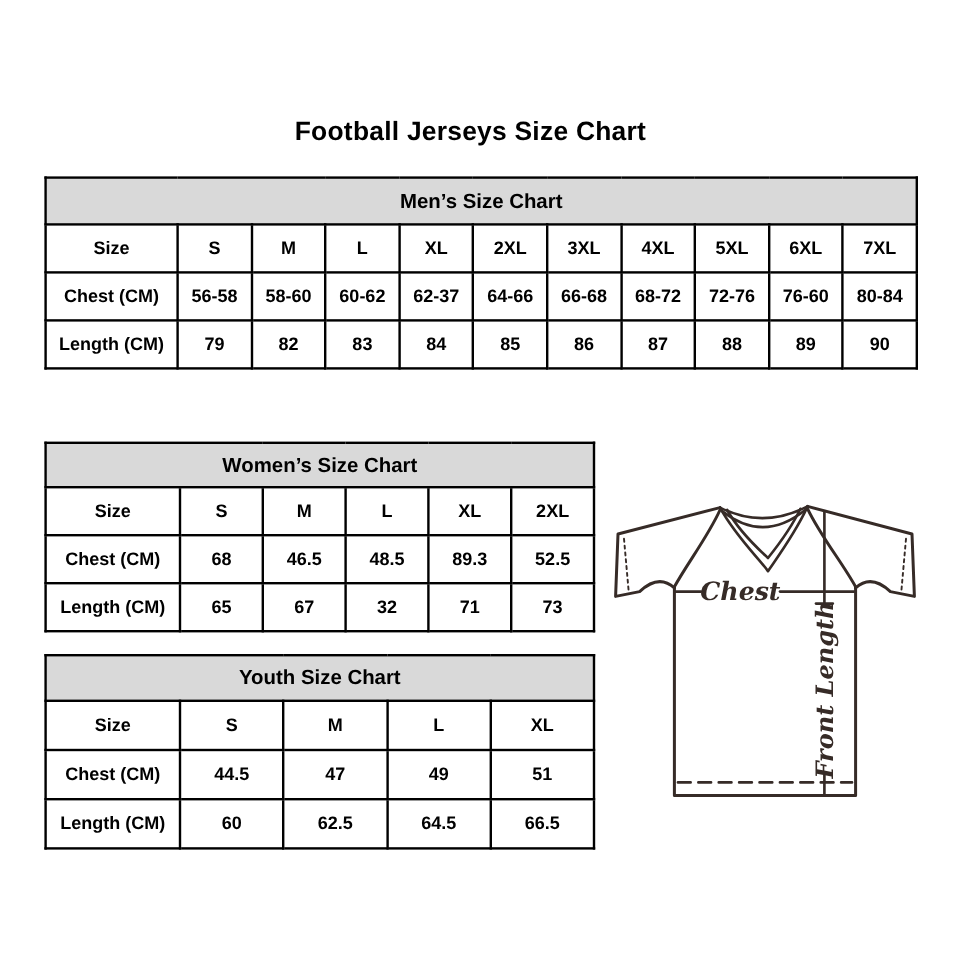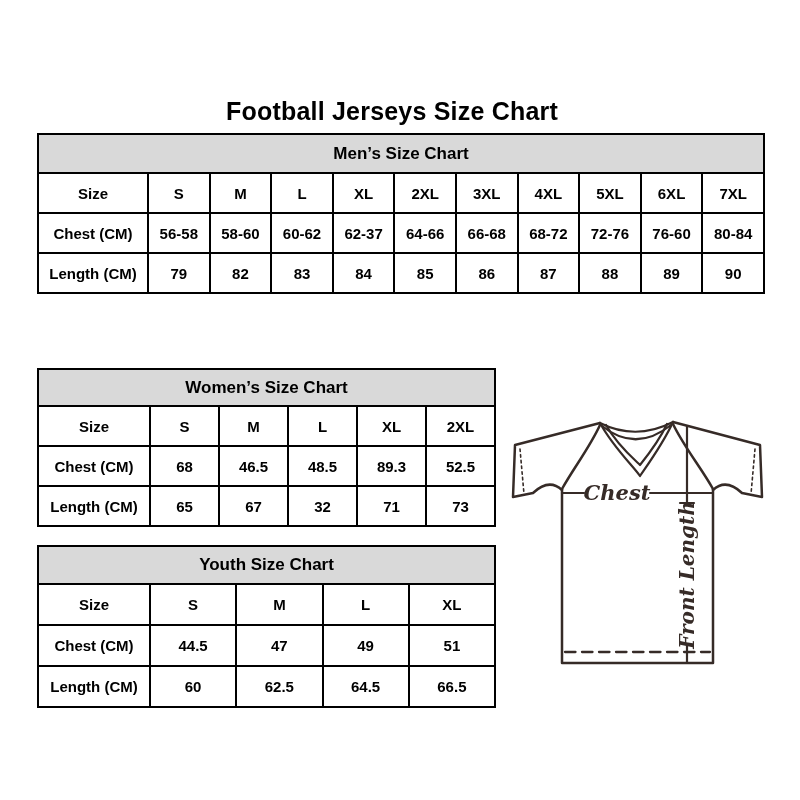--- a/index.html
+++ b/index.html
@@ -4,34 +4,34 @@
 <style>
   html,body { margin:0; padding:0; background:#ffffff; }
   .page {
     position:relative; width:800px; height:800px;
     background:#ffffff; color:#000;
     font-family:"Liberation Sans", sans-serif;
     overflow:hidden;
   }
   .title {
     position:absolute; top:97px; left:0; width:784px;
-    text-align:center; font-size:25px; font-weight:bold;
+    text-align:center; font-size:22px; font-weight:bold;
     letter-spacing:0.2px;
   }
   table.size-table {
     position:absolute; border-collapse:collapse; table-layout:fixed;
   }
   .size-table th, .size-table td {
     border:2px solid #000; padding:0;
     text-align:center; vertical-align:middle;
     font-weight:bold; font-size:15px; color:#000;
     overflow:hidden; white-space:nowrap;
   }
   .size-table th.section { background:#d9d9d9; font-size:17px; }
-  table.men   { left:37px; top:133px; width:726px; }
+  table.men   { left:37px; top:147px; width:726px; }
   table.women { left:37px; top:368px; width:457px; }
   table.youth { left:37px; top:545px; width:457px; }
   table.men   thead tr { height:39px; }
   table.men   tbody tr { height:40px; }
   table.women thead tr { height:37px; }
   table.women tbody tr { height:40px; }
   table.youth thead tr { height:38px;margin-left:48px; }
   table.youth tbody tr { height:41px; }
   .jersey-wrap { position:absolute; left:505px; top:415px; width:272px; height:255px; }
   .jersey-wrap svg { display:block; }

